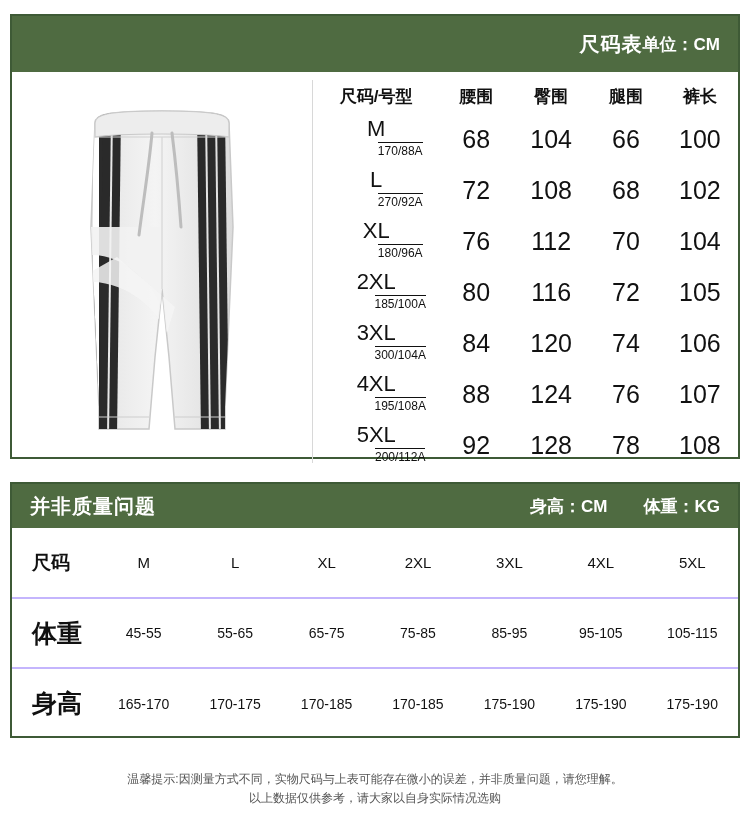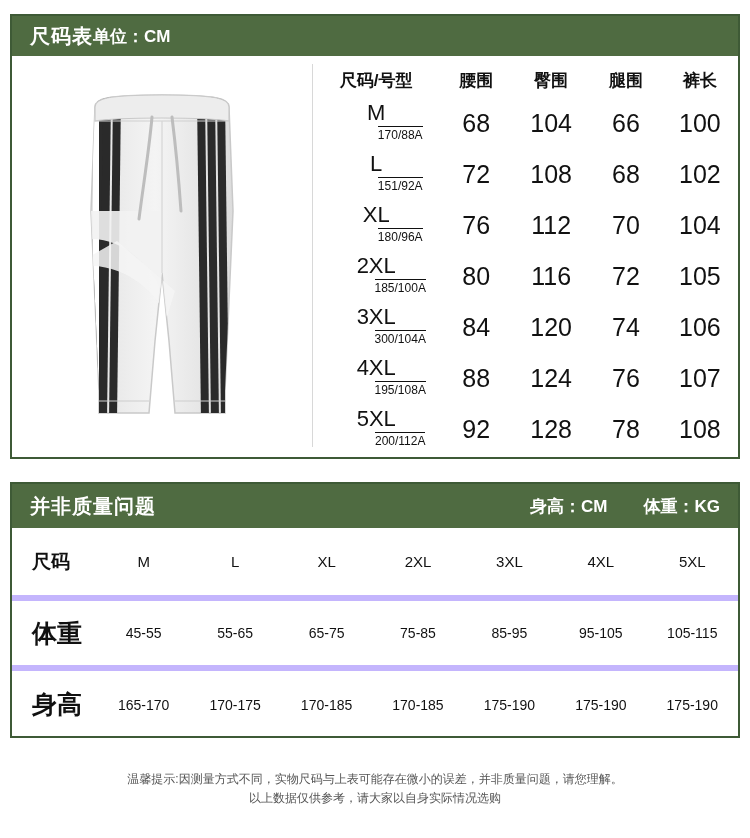--- a/index.html
+++ b/index.html
@@ -20,26 +20,26 @@
   .card {
     position: absolute;
     left: 10px;
     width: 730px;
     border: 2px solid #3e5a36;
     background: #ffffff;
   }
   #size-card { top: 14px; height: 445px; }
 
   .card-header {
-    height: 40px;
+    height: 56px;
     background: #4f6b41;
     color: #ffffff;
     display: flex;
     align-items: center;
-    justify-content: flex-start;
+    justify-content: flex-end;
     padding: 0 18px;
   }
   .card-header .title {
     font-size: 20px;
     font-weight: bold;
     letter-spacing: 1px;
   }
   .card-header .unit {
     font-size: 17px;
     font-weight: bold;
@@ -137,21 +137,21 @@
   .hw-header .meta {
     font-size: 17px;
     font-weight: bold;
     margin-left: 36px;
   }
   .hw-table {
     width: 100%;
     border-collapse: collapse;
     table-layout: fixed;
   }
-  .hw-table tr { border-bottom: 6px solid #c4b5fd; }
+  .hw-table tr { border-bottom: 2px solid #c4b5fd; }
   .hw-table tr:last-child { border-bottom: none; }
   .hw-table td {
     height: 70px;
     text-align: center;
     vertical-align: middle;
     font-size: 14px;
     color: #111;
   }
   .hw-table td.rowlabel {
     font-size: 25px;
@@ -258,21 +258,21 @@
             </td>
             <td>68</td>
             <td>104</td>
             <td>66</td>
             <td>100</td>
           </tr>
           <tr>
             <td class="size-cell">
               <span class="size-stack">
                 <span class="s-main">L</span>
-                <span class="s-sub">151/92A</span>
+                <span class="s-sub">270/92A</span>
               </span>
             </td>
             <td>72</td>
             <td>108</td>
             <td>68</td>
             <td>102</td>
           </tr>
           <tr>
             <td class="size-cell">
               <span class="size-stack">

